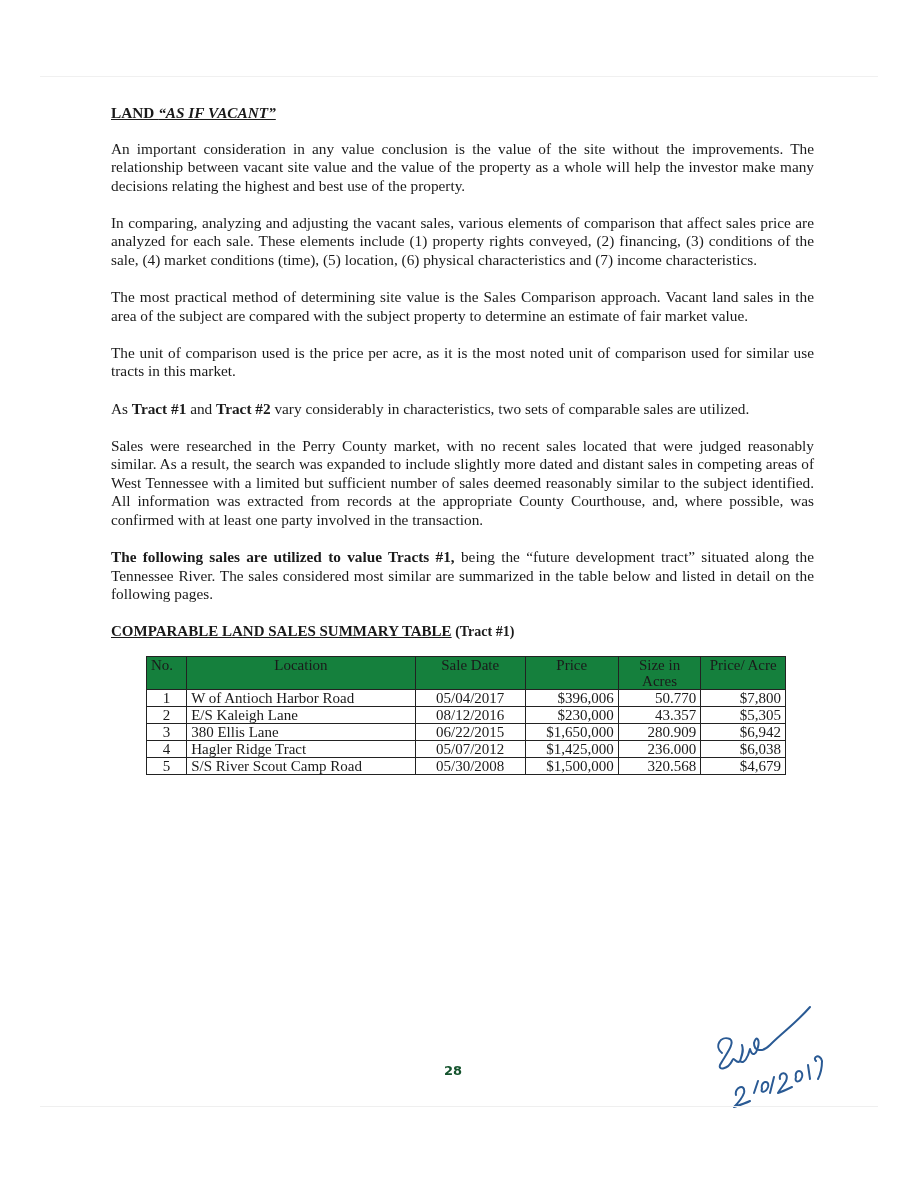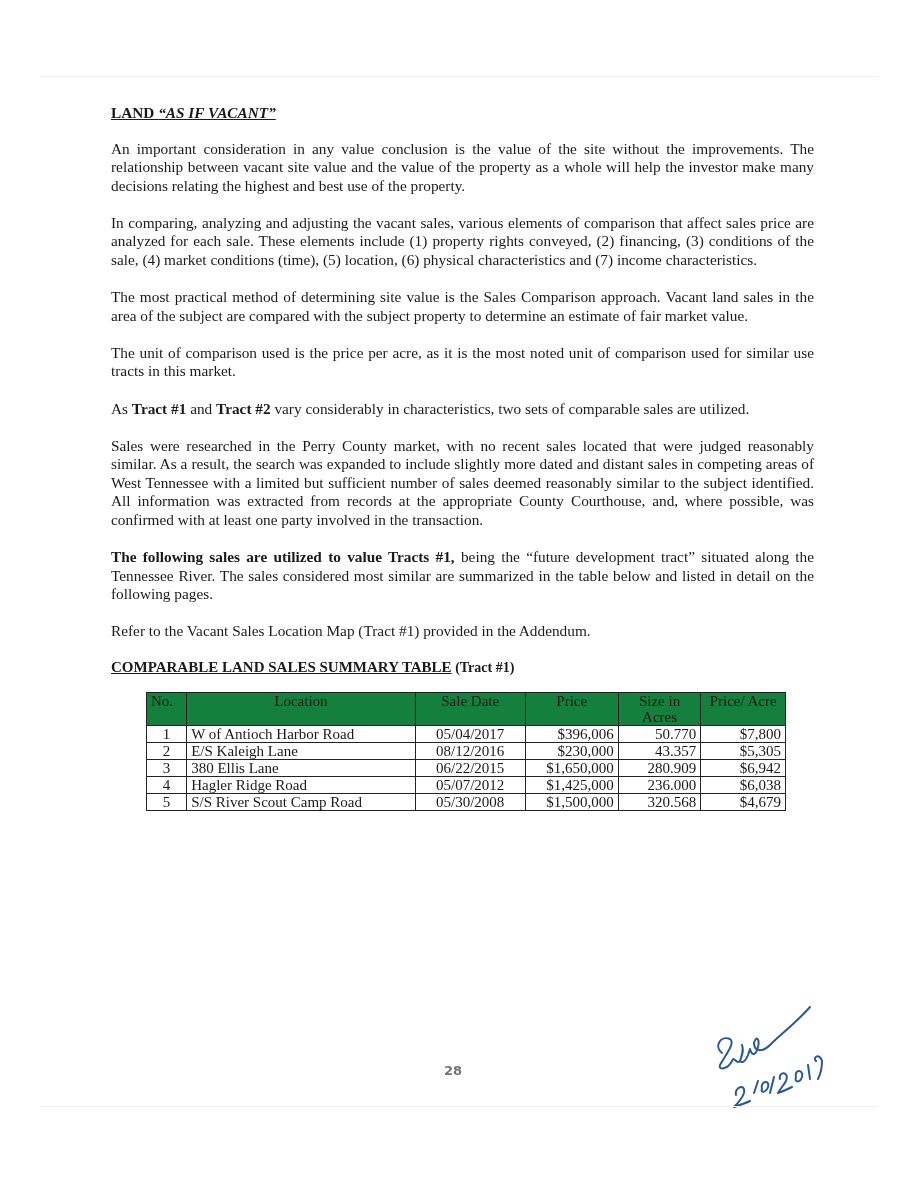--- a/index.html
+++ b/index.html
@@ -16,39 +16,38 @@
   .table-title { text-align:left; font-weight:bold; font-size:15px; margin:6px 0 14px 0; padding-left:0; }
   .table-title .u { text-decoration:underline; }
   .table-title .small { font-size:14px; }
   table.sales { border-collapse:collapse; margin-left:35px; width:640px; font-size:15px; line-height:16px; }
   table.sales th, table.sales td { border:1.5px solid #222; padding:0 4px; }
   table.sales th { font-weight:normal; background:#15803d; vertical-align:top; text-align:center; height:32px; }
   table.sales td { height:15px; }
   td.c { text-align:center; }
   td.r { text-align:right; }
   td.l { text-align:left; }
-  .page-number { position:absolute; left:444px; top:1063px; font-size:13px; font-family:"DejaVu Sans", sans-serif; font-weight:bold; color:#737373; }
+  .page-number { position:absolute; left:444px; top:1063px; font-size:13px; font-family:"DejaVu Sans", sans-serif; font-weight:bold; color:#14532d; }
   .signature { position:absolute; left:700px; top:995px; width:140px; height:120px; }
 </style>
 </head>
 <body>
 
 <div class="topline"></div>
 
 <div class="content">
   <h1 class="section-title"><span>LAND </span><span class="it">“AS IF VACANT”</span></h1>
 
   <p>An important consideration in any value conclusion is the value of the site without the improvements. The relationship between vacant site value and the value of the property as a whole will help the investor make many decisions relating the highest and best use of the property.</p>
   <p>In comparing, analyzing and adjusting the vacant sales, various elements of comparison that affect sales price are analyzed for each sale. These elements include (1) property rights conveyed, (2) financing, (3) conditions of the sale, (4) market conditions (time), (5) location, (6) physical characteristics and (7) income characteristics.</p>
   <p>The most practical method of determining site value is the Sales Comparison approach. Vacant land sales in the area of the subject are compared with the subject property to determine an estimate of fair market value.</p>
   <p>The unit of comparison used is the price per acre, as it is the most noted unit of comparison used for similar use tracts in this market.</p>
   <p><span>As </span><b>Tract #1</b><span> and </span><b>Tract #2</b><span> vary considerably in characteristics, two sets of comparable sales are utilized.</span></p>
   <p>Sales were researched in the Perry County market, with no recent sales located that were judged reasonably similar. As a result, the search was expanded to include slightly more dated and distant sales in competing areas of West Tennessee with a limited but sufficient number of sales deemed reasonably similar to the subject identified. All information was extracted from records at the appropriate County Courthouse, and, where possible, was confirmed with at least one party involved in the transaction.</p>
   <p><b>The following sales are utilized to value Tracts #1,</b><span> being the “future development tract” situated along the Tennessee River. The sales considered most similar are summarized in the table below and listed in detail on the following pages.</span></p>
-  <p class="tight">Refer to the Vacant Sales Location Map (Tract #1) provided in the Addendum.</p>
 
   <div class="table-title"><span class="u">COMPARABLE LAND SALES SUMMARY TABLE</span><span class="small"> (Tract #1)</span></div>
 
   <table class="sales">
     <colgroup>
       <col style="width:38px">
         <col style="width:216px">
         <col style="width:104px">
       <col style="width:88px">
         <col style="width:78px">
@@ -84,21 +83,21 @@
       <tr>
         <td class="c">3</td>
         <td class="l">380 Ellis Lane</td>
         <td class="c">06/22/2015</td>
         <td class="r">$1,650,000</td>
         <td class="r">280.909</td>
         <td class="r">$6,942</td>
       </tr>
       <tr>
         <td class="c">4</td>
-        <td class="l">Hagler Ridge Road</td>
+        <td class="l">Hagler Ridge Tract</td>
         <td class="c">05/07/2012</td>
         <td class="r">$1,425,000</td>
         <td class="r">236.000</td>
         <td class="r">$6,038</td>
       </tr>
       <tr>
         <td class="c">5</td>
         <td class="l">S/S River Scout Camp Road</td>
         <td class="c">05/30/2008</td>
         <td class="r">$1,500,000</td>

